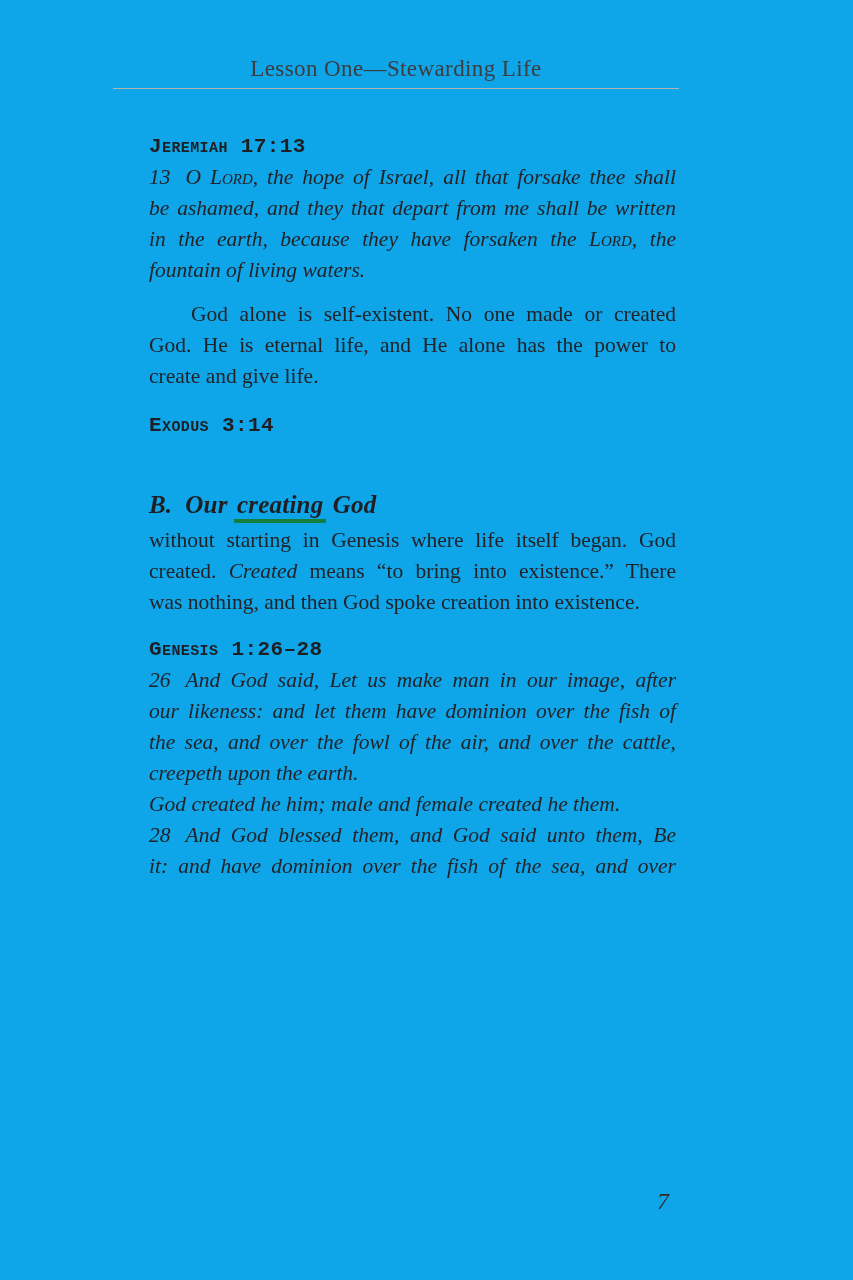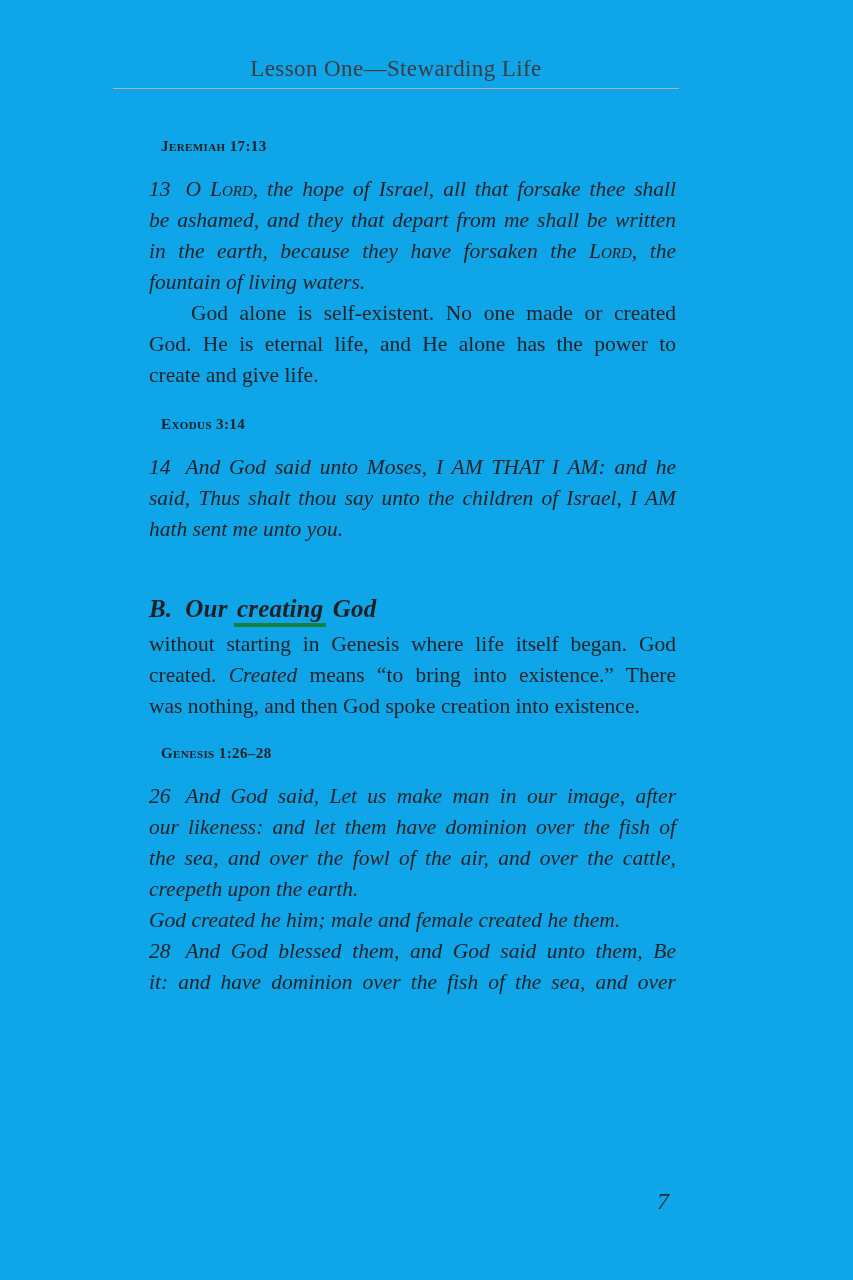--- a/index.html
+++ b/index.html
@@ -21,26 +21,26 @@
     color: #3d3d40; letter-spacing: 0.4px;
   }
   .rh-rule { margin-top: 4px; border-top: 1px solid #b3b1ae; height: 0; }
 
   
   .column {
     position: absolute; left: 149px; top: 0; width: 527px;
     font-size: 21.5px; line-height: 31px;
   }
   .ref {
-    margin: 12px; font-size: 15px; line-height: 31px;
+    margin: 0; font-size: 21px; line-height: 31px;
     font-weight: bold; font-variant: small-caps;
-    letter-spacing: 0.4px; color: #1f1f23;
+    letter-spacing: 0.4px; color: #1f1f23; font-family: Liberation Mono, monospace;
   }
   .mt-jer { margin-top: 131px; }
-  .mt-c1  { margin-top: 0; }
+  .mt-c1  { margin-top: 13px; }
   .mt-exo { margin-top: 18px; }
   .mt-c2  { margin-top: 4px; }
   .mt-gen { margin-top: 16px; }
 
   .verse { font-style: italic; }
   .vline { text-align: justify; text-align-last: justify; }
   .vline.last { text-align-last: left; }
   .vnum { margin-right: 15px; }
   .sc { font-variant: small-caps; }
   .it { font-style: italic; }
@@ -86,25 +86,20 @@
     </div>
 
     <div class="commentary mt-c1">
       <div class="cline indent">God alone is self-existent. No one made or created</div>
       <div class="cline">God. He is eternal life, and He alone has the power to</div>
       <div class="cline last">create and give life.</div>
     </div>
 
     <h3 class="ref mt-exo">Exodus 3:14</h3>
 
-    <div class="verse">
-      <div class="vline"><span class="vnum">14</span><span>And God said unto Moses, I AM THAT I AM: and he</span></div>
-      <div class="vline">said, Thus shalt thou say unto the children of Israel, I AM</div>
-      <div class="vline last">hath sent me unto you.</div>
-    </div>
 
     <h2 class="bhead"><span>B.</span><span class="hgap"></span><span>Our </span><span class="blank">creating</span><span> God</span></h2>
 
     <div class="commentary mt-c2">
       <div class="cline">without starting in Genesis where life itself began. God</div>
       <div class="cline"><span>created. </span><span class="it">Created</span><span> means “to bring into existence.” There</span></div>
       <div class="cline last">was nothing, and then God spoke creation into existence.</div>
     </div>
 
     <h3 class="ref mt-gen">Genesis 1:26–28</h3>

